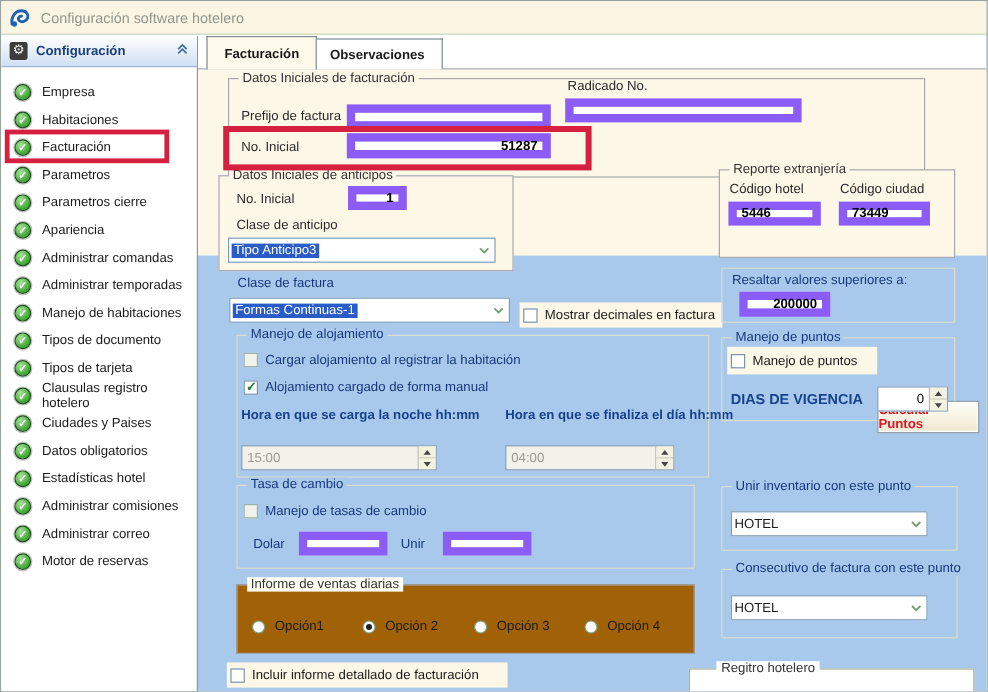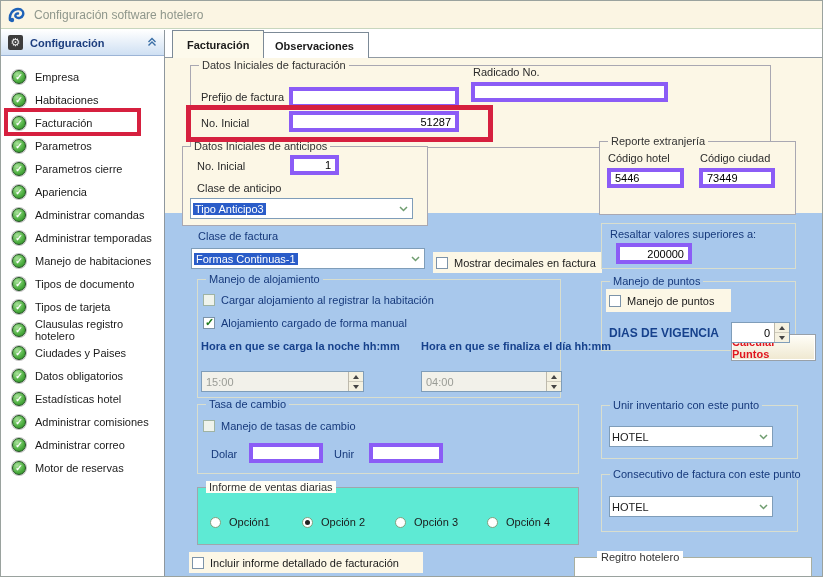--- a/index.html
+++ b/index.html
@@ -38,26 +38,26 @@
     font-weight:bold; display:flex; align-items:center; padding:0 14px; }
   .tab.active { left:7px; top:0; height:28px; background:#FDFAEC; z-index:2; }
   .tab.inactive { left:95px; top:2px; height:26px; }
   
   .content { position:absolute; left:164px; top:57px; width:659px; height:520px; background:#FCF7E6; }
   .blue { position:absolute; left:0; top:155px; right:0; bottom:0; background:#A8C8EC; }
   .box { position:absolute; border:1px solid #A9A8B2; }
   .box > .legend { position:absolute; top:-7px; left:8px; background:#FCF7E6; padding:0 3px; color:#333; white-space:nowrap; }
   .box.onblue { border-color:#D9DECE; }
   .box.onblue > .legend { background:#A8C8EC; color:#16397B; }
-  .box.white { background:#5eead4; border-color:#9FA6AC; }
+  .box.white { background:#a16207; border-color:#9FA6AC; }
   .box.white > .legend { background:#FFFEF5; color:#333; }
   .lbl { position:absolute; color:#2b2b2b; white-space:nowrap; }
   .lbl.navy { color:#16397B; }
   .lbl.boldnavy { color:#16418C; font-weight:bold; line-height:14px; }
-  .field { position:absolute; background:#fff; border:4px solid #8b5cf6; display:flex; align-items:center; padding:0 4px; color:#000; }
+  .field { position:absolute; background:#fff; border:7px solid #8b5cf6; display:flex; align-items:center; padding:0 4px; color:#000;font-weight:bold; }
   .field.right { justify-content:flex-end; }
   .combo { position:absolute; background:#fff; border:1px solid #7F9DB9; display:flex; align-items:center; }
   .combo .txtwrap { flex:1; padding:1px 1px 1px 2px; overflow:hidden; white-space:nowrap; }
   .combo .txtwrap .sel { background:#2A5CC8; color:#fff; padding:0 2px; }
   .combo .arrow { width:17px; flex:none; display:flex; align-items:center; justify-content:center; }
   .chk { position:absolute; display:flex; align-items:center; gap:6px; height:21px; }
   .chk.strip { background:#FCF7E6; padding:0 6px 0 3px; }
   .chk .bx { width:12px; height:12px; background:#fff; border:1px solid #7C93A9; position:relative; flex:none; }
   .chk .bx.on::after { content:"✓"; position:absolute; left:1px; top:-2px; color:#1E7A1E; font-weight:bold; font-size:11px; }
   .chk.dis .bx { background:#EFF3EC; border-color:#9FB3A3; }
@@ -248,21 +248,21 @@
           <path d="M1 1 L4.5 4.5 L8 1" fill="none" stroke="#6F9D6F" stroke-width="1.5"></path>
         </svg>
     </span>
   </div>
 
   <div class="chk strip" style="left:268px; top:194px;">
     <span class="bx"></span>
     <span class="lab">Mostrar decimales en factura</span>
   </div>
 
-  <div class="box onblue" style="left:32px; top:221px; width:364px; height:119px;">
+  <div class="box onblue" style="left:32px; top:221px; width:394px; height:119px;">
     <span class="legend">Manejo de alojamiento</span>
   </div>
   <div class="chk onblue dis" style="left:38px; top:231px;">
     <span class="bx"></span>
     <span class="lab">Cargar alojamiento al registrar la habitación</span>
   </div>
   <div class="chk onblue" style="left:38px; top:254px;">
     <span class="bx on"></span>
     <span class="lab">Alojamiento cargado de forma manual</span>
   </div>

